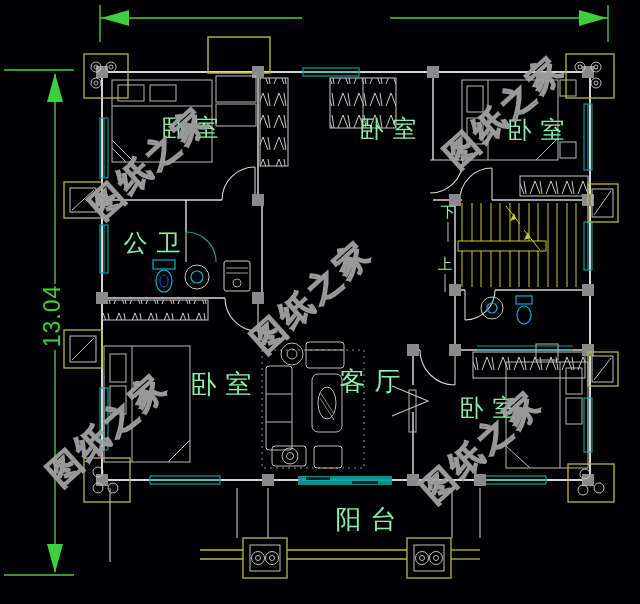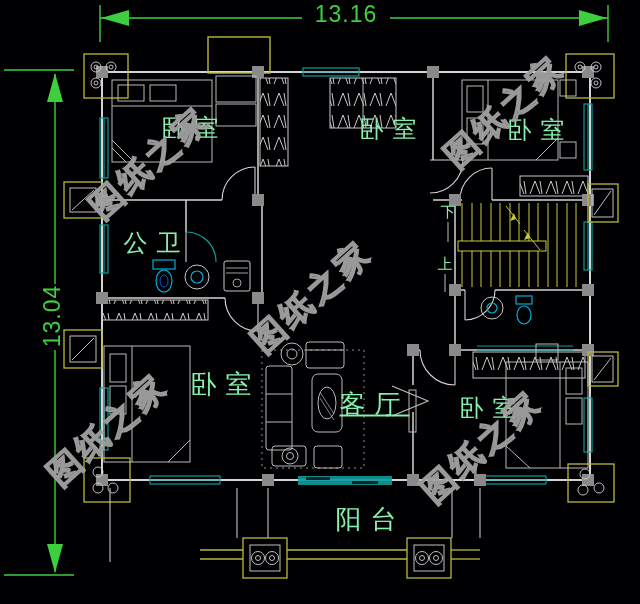--- a/index.html
+++ b/index.html
@@ -333,29 +333,28 @@
       <ellipse cx="327" cy="403" rx="9" ry="16"></ellipse>
       <line x1="320" y1="392" x2="334" y2="414" stroke-width="0.7"></line>
       <line x1="320" y1="398" x2="334" y2="420" stroke-width="0.7"></line>
       <rect x="272" y="446" width="34" height="20" rx="3"></rect>
       <rect x="314" y="446" width="28" height="22" rx="3"></rect>
       <circle cx="290" cy="456" r="8"></circle>
         <circle cx="290" cy="456" r="3.5"></circle>
     </g>
   </svg>
 
-  <div class="dim" style="left:346px;top:14px;">13.16</div>
   <div class="dim vert" style="left:52px;top:316px;">13.04</div>
 
   <div class="lbl" style="left:190px;top:128px;">卧室</div>
   <div class="lbl" style="left:388px;top:129px;">卧室</div>
   <div class="lbl" style="left:536px;top:130px;">卧室</div>
   <div class="lbl" style="left:152px;top:243px;text-align:center;">公卫</div>
   <div class="lbl big" style="left:221px;top:384px;">卧室</div>
-  <div class="lbl big" style="left:370px;top:404px;text-decoration:underline;">客厅</div>
+  <div class="lbl big" style="left:370px;top:381px;">客厅</div>
   <div class="lbl" style="left:488px;top:408px;">卧室</div>
   <div class="lbl big" style="left:366px;top:519px;text-align:right;">阳台</div>
 
   <div class="lbl small" style="left:448px;top:212px;">下</div>
   <div class="lbl small" style="left:445px;top:264px;">上</div>
 
   <div class="watermark" style="left:150px;top:163px;">图纸之家</div>
   <div class="watermark" style="left:505px;top:112px;">图纸之家</div>
   <div class="watermark" style="left:312px;top:297px;">图纸之家</div>
   <div class="watermark" style="left:108px;top:430px;">图纸之家</div>

